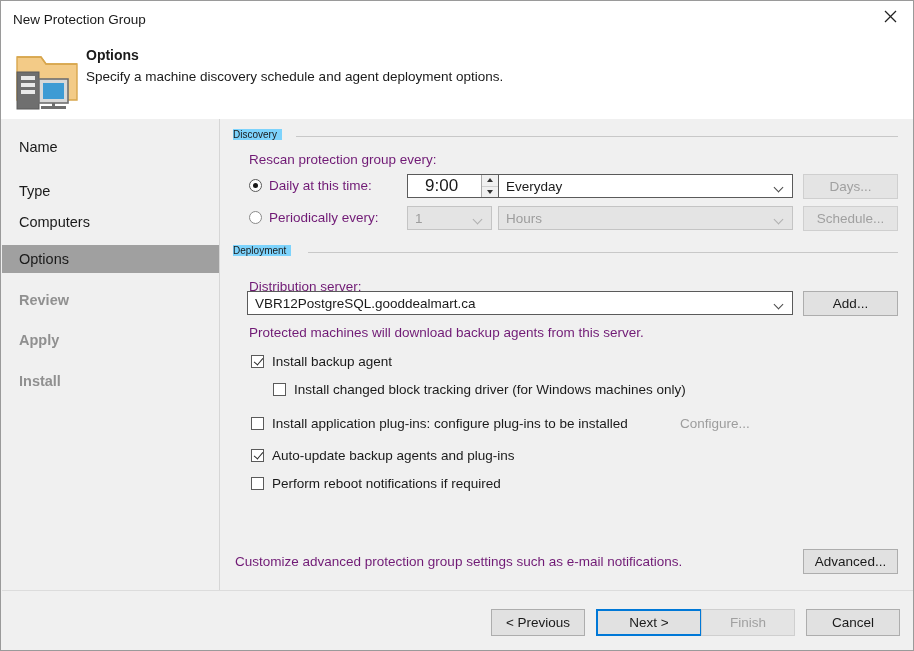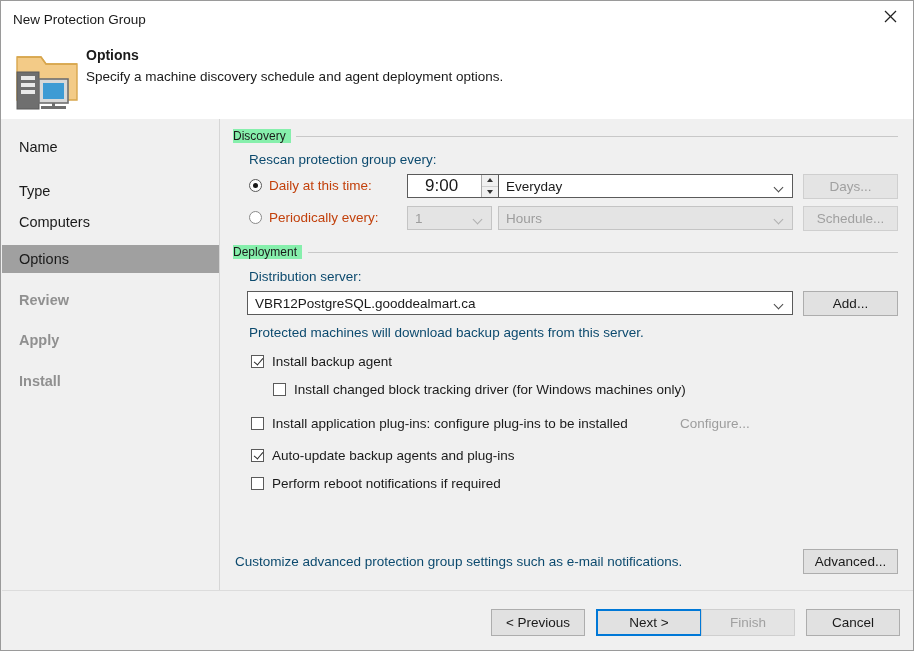--- a/index.html
+++ b/index.html
@@ -82,37 +82,37 @@
 
   
   .content {
     position: absolute; left: 220px; top: 118px;
     width: 692px; height: 471px;
     background: #f0f0f0;
   }
 
   .group-label {
     position: absolute;
-    font-size: 12px; color: #1a1a1a;
-    background: #86efac;
+    font-size: 10px; color: #1a1a1a;
+    background: #7dd3fc;
     padding-right: 5px;
     white-space: nowrap;
     z-index: 2;
   }
   .group-line {
     position: absolute;
     height: 1px;
     background: #d9d9d9;
     border-top: 1px solid #c8c8c8;
     z-index: 1;
   }
 
   .lbl {
     position: absolute;
-    font-size: 13.5px; color: #0c4a6e;
+    font-size: 13.5px; color: #701a75;
     white-space: nowrap;
   }
   .lbl.dim { color: #9d9d9d; }
 
   
   .radio-row {
     position: absolute;
     display: flex; align-items: center;
     cursor: default;
   }
@@ -123,21 +123,21 @@
     position: relative; flex: 0 0 auto;
     margin-right: 7px;
   }
   .radio.checked::after {
     content: "";
     position: absolute; left: 3px; top: 3px;
     width: 5px; height: 5px; border-radius: 50%;
     background: #1a1a1a;
   }
   .radio.dim { border-color: #8a8a8a; }
-  .radio-row span { font-size: 13.5px; color: #c2410c; white-space: nowrap; }
+  .radio-row span { font-size: 13.5px; color: #701a75; white-space: nowrap; }
 
   
   .spinbox {
     position: absolute;
     display: flex;
     border: 1px solid #5a5a5a;
     background: #ffffff;
     height: 24px;
   }
   .spinbox input {
@@ -370,21 +370,21 @@
     <div class="combo disabled" style="left:277px; top:87px; width:295px;">
       <span>Hours</span>
       <span class="chev"></span>
     </div>
 
     <div class="btn disabled" style="left:582px; top:87px; width:95px; height:25px;">Schedule...</div>
 
     <div class="group-label" style="left:12px; top:126px;">Deployment</div>
     <div class="group-line" style="left:87px; top:133px; width:590px;"></div>
 
-    <div class="lbl" style="left:28px; top:150px;">Distribution server:</div>
+    <div class="lbl" style="left:28px; top:160px;">Distribution server:</div>
 
     <div class="combo" style="left:26px; top:172px; width:546px;">
       <span>VBR12PostgreSQL.gooddealmart.ca</span>
       <span class="chev"></span>
     </div>
 
     <div class="btn" style="left:582px; top:172px; width:95px; height:25px;">Add...</div>
 
     <div class="lbl" style="left:28px; top:206px;">Protected machines will download backup agents from this server.</div>
 

